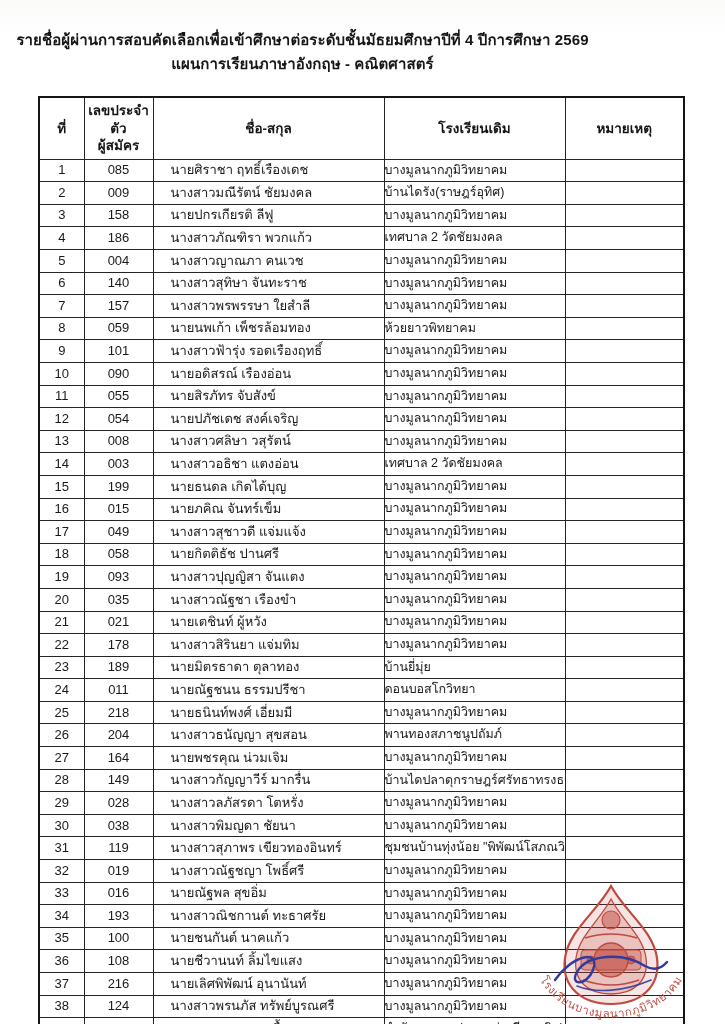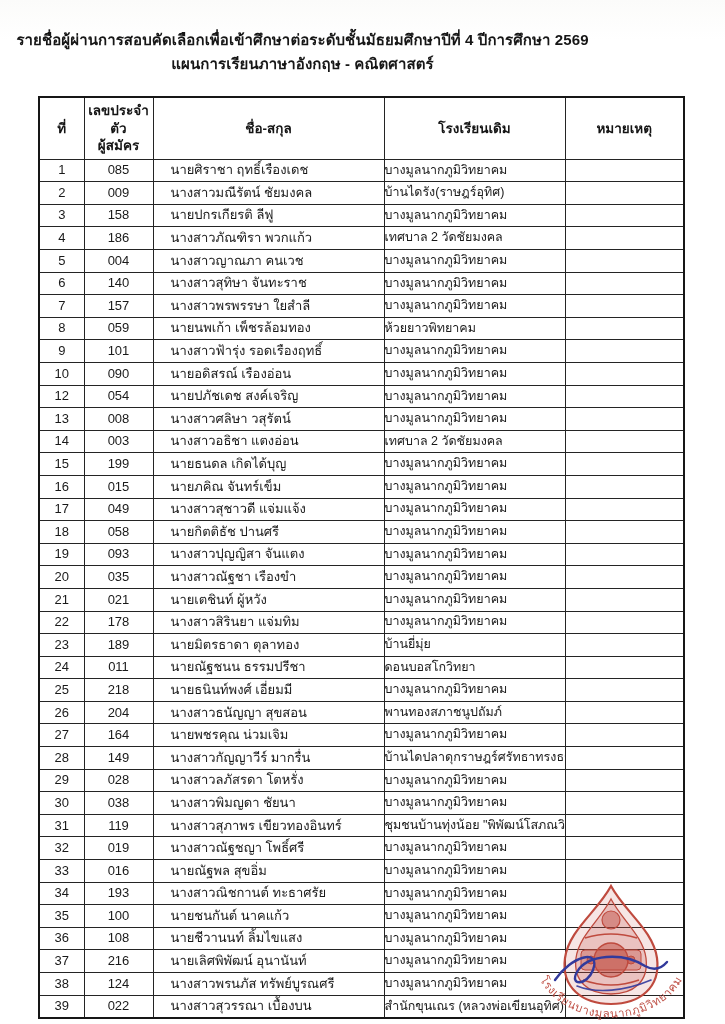--- a/index.html
+++ b/index.html
@@ -140,20 +140,27 @@
       <td class="c-remark"></td>
     </tr>
         <tr>
       <td class="c-no">10</td>
       <td class="c-id">090</td>
       <td class="c-name">นายอดิสรณ์  เรืองอ่อน</td>
       <td class="c-school">บางมูลนากภูมิวิทยาคม</td>
       <td class="c-remark"></td>
     </tr>
         <tr>
+      <td class="c-no">11</td>
+      <td class="c-id">055</td>
+      <td class="c-name">นายสิรภัทร  จับสังข์</td>
+      <td class="c-school">บางมูลนากภูมิวิทยาคม</td>
+      <td class="c-remark"></td>
+    </tr>
+        <tr>
       <td class="c-no">12</td>
       <td class="c-id">054</td>
       <td class="c-name">นายปภัชเดช  สงค์เจริญ</td>
       <td class="c-school">บางมูลนากภูมิวิทยาคม</td>
       <td class="c-remark"></td>
     </tr>
         <tr>
       <td class="c-no">13</td>
       <td class="c-id">008</td>
       <td class="c-name">นางสาวศลิษา  วสุรัตน์</td>

